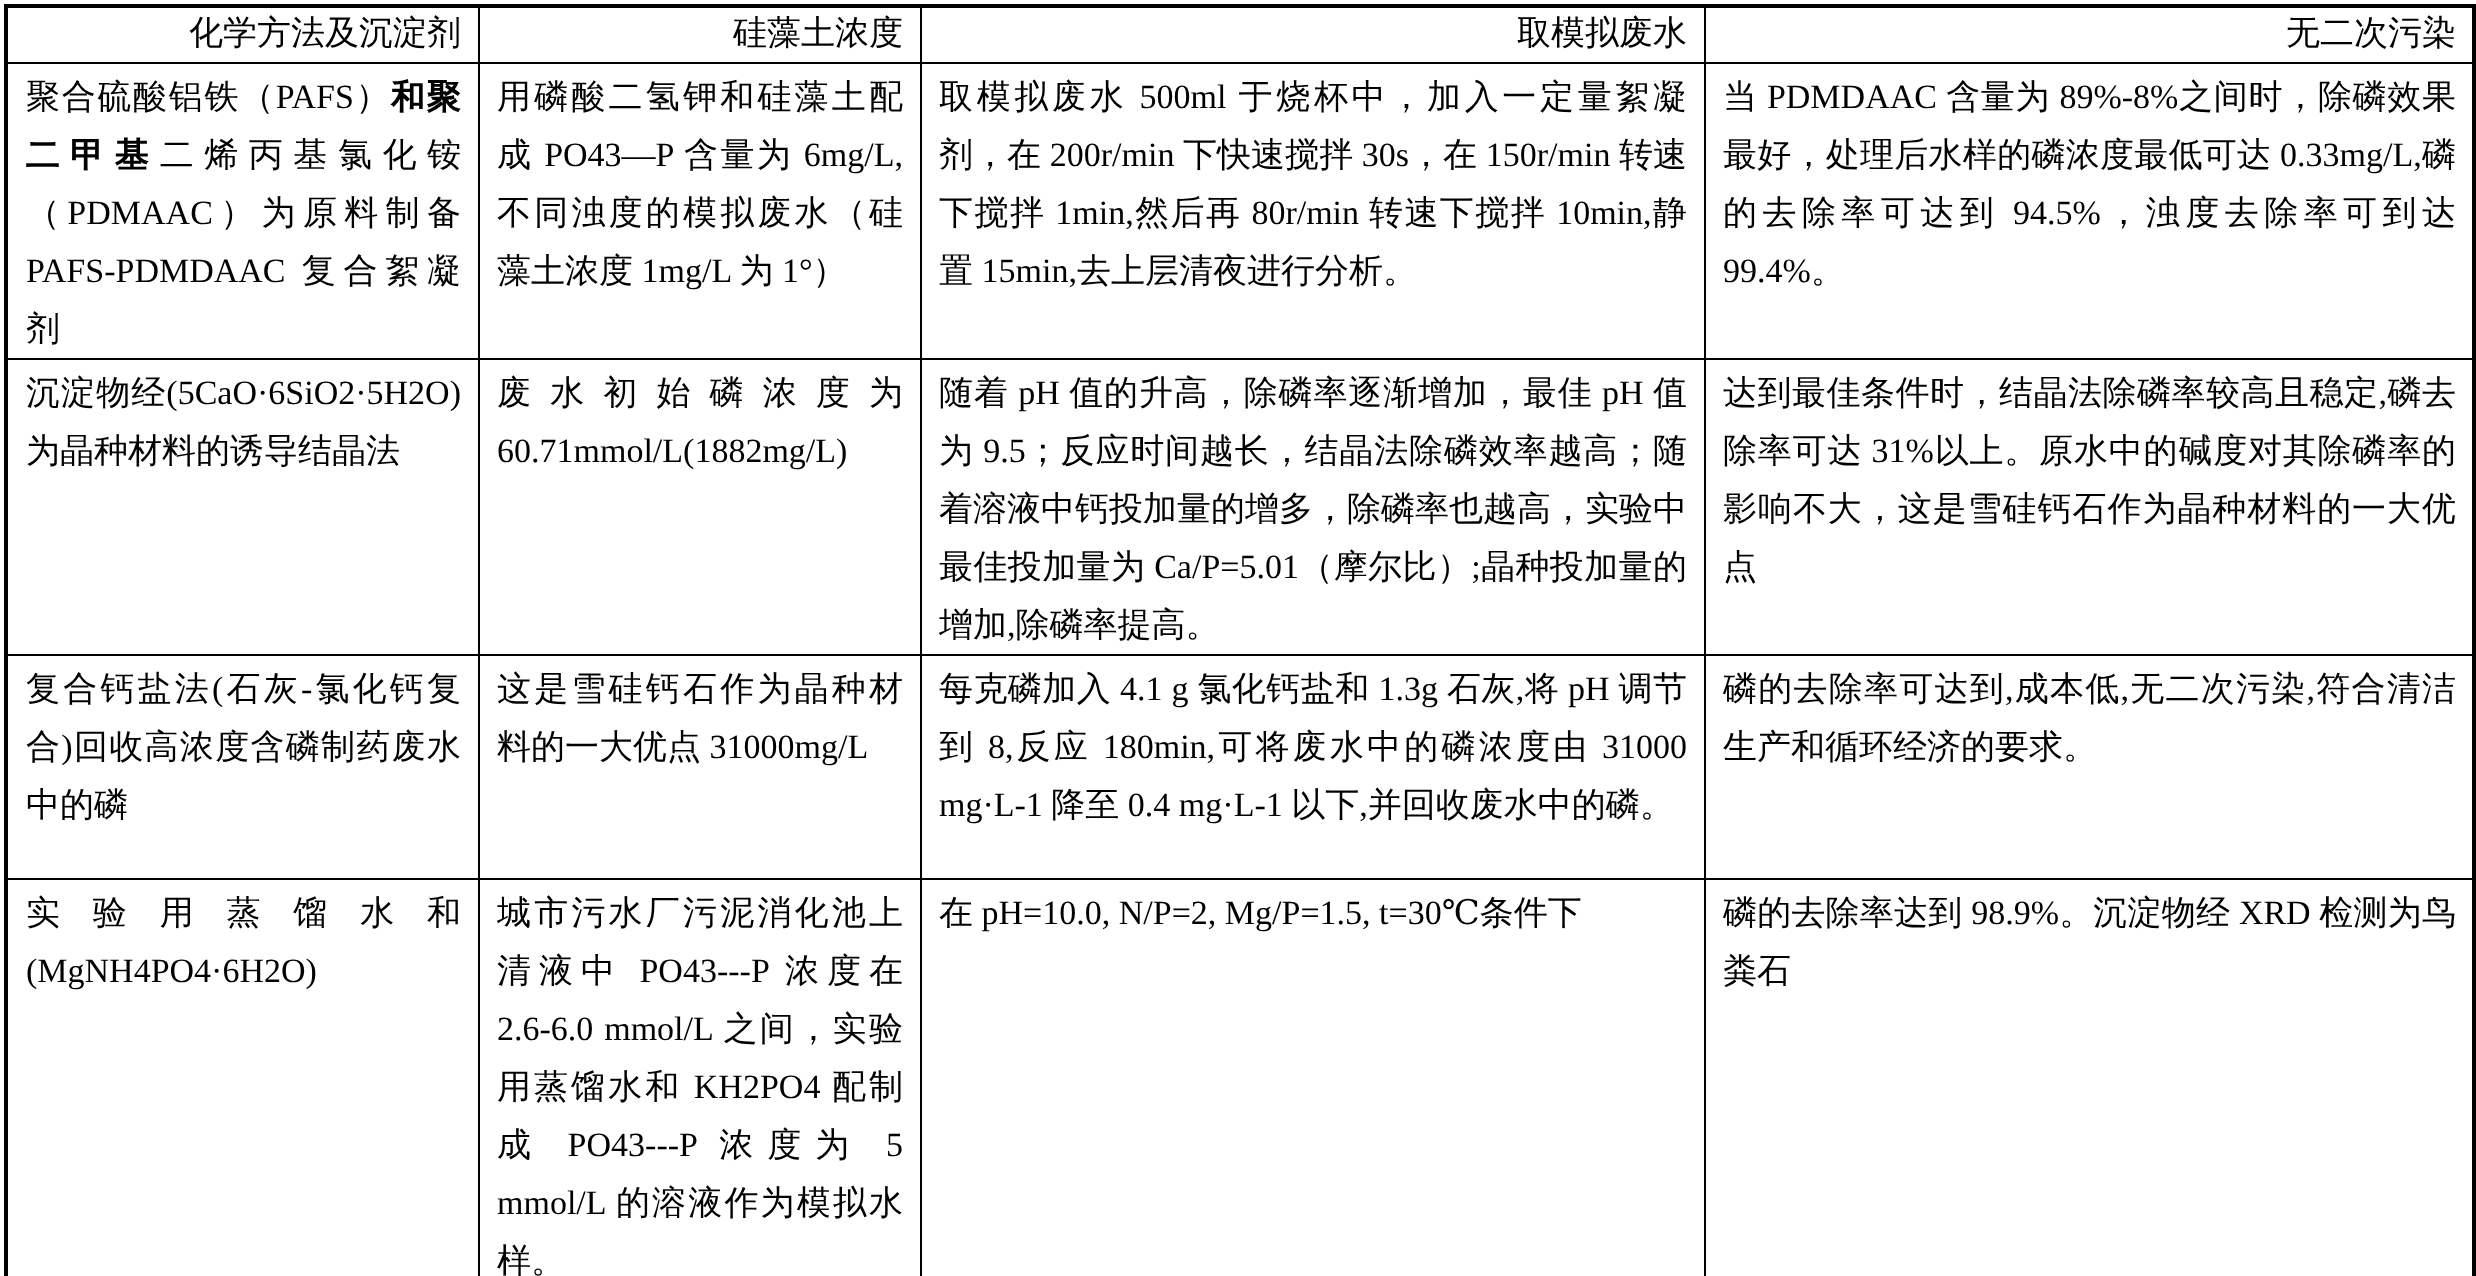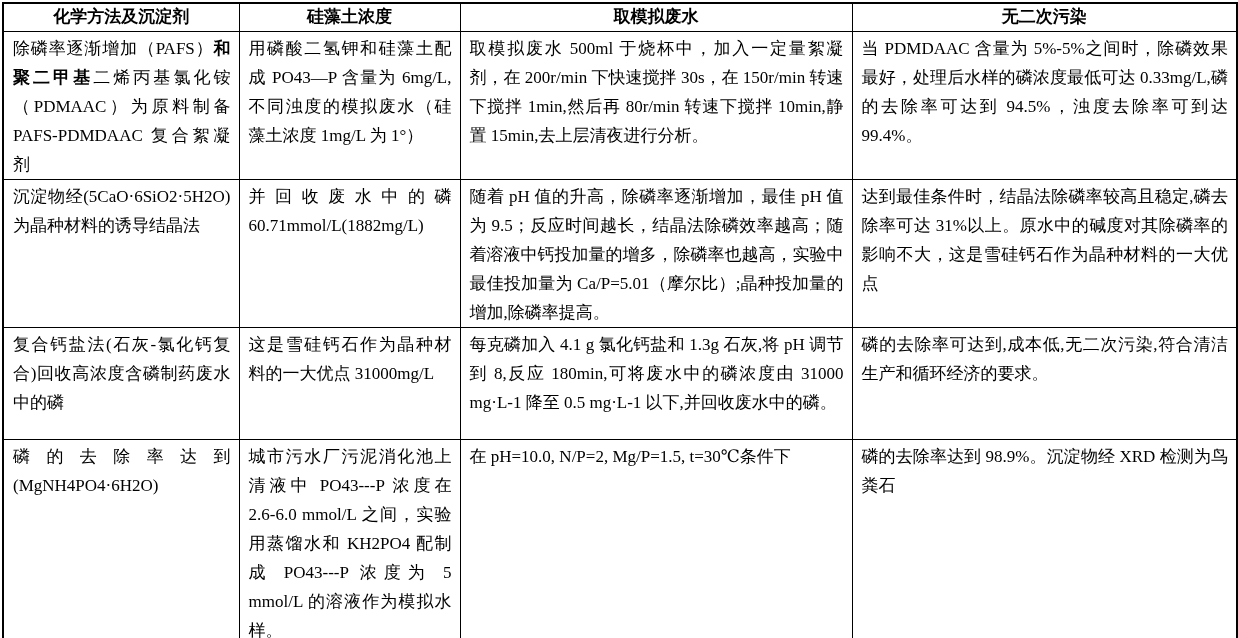--- a/index.html
+++ b/index.html
@@ -24,22 +24,22 @@
   }
   .doc-table th,
   .doc-table td {
     border: 1px solid #000000;
     vertical-align: top;
     padding: 2px 8px 0 9px;
     text-align: justify;
     overflow: hidden;
   }
   .doc-table thead th {
-    font-weight: bold;
-    text-align: center;
+    font-weight: normal;
+    text-align: right;
     vertical-align: middle;
     padding: 0 8px;
     line-height: 26px;
   }
   .bold-seg { font-weight: bold; }
 </style>
 </head>
 <body>
 
 <table class="doc-table">
@@ -52,37 +52,37 @@
   <thead>
     <tr style="height:28px">
       <th>化学方法及沉淀剂</th>
       <th>硅藻土浓度</th>
       <th>取模拟废水</th>
       <th>无二次污染</th>
     </tr>
   </thead>
   <tbody>
     <tr style="height:146px">
-      <td><span>除磷率逐渐增加（PAFS）</span><span class="bold-seg">和聚二甲基</span><span>二烯丙基氯化铵（PDMAAC）为原料制备 PAFS-PDMDAAC 复合絮凝剂</span></td>
+      <td><span>聚合硫酸铝铁（PAFS）</span><span class="bold-seg">和聚二甲基</span><span>二烯丙基氯化铵（PDMAAC）为原料制备 PAFS-PDMDAAC 复合絮凝剂</span></td>
       <td>用磷酸二氢钾和硅藻土配成 PO43—P 含量为 6mg/L,不同浊度的模拟废水（硅藻土浓度 1mg/L 为 1°）</td>
       <td>取模拟废水 500ml 于烧杯中，加入一定量絮凝剂，在 200r/min 下快速搅拌 30s，在 150r/min 转速下搅拌 1min,然后再 80r/min 转速下搅拌 10min,静置 15min,去上层清夜进行分析。</td>
-      <td>当 PDMDAAC 含量为 5%-5%之间时，除磷效果最好，处理后水样的磷浓度最低可达 0.33mg/L,磷的去除率可达到 94.5%，浊度去除率可到达 99.4%。</td>
+      <td>当 PDMDAAC 含量为 89%-8%之间时，除磷效果最好，处理后水样的磷浓度最低可达 0.33mg/L,磷的去除率可达到 94.5%，浊度去除率可到达 99.4%。</td>
     </tr>
     <tr style="height:144px">
       <td><span>沉淀物经(5CaO·6SiO2·5H2O)为晶种材料的诱导结晶法</span><span class="bold-seg"></span><span></span></td>
-      <td>并回收废水中的磷 60.71mmol/L(1882mg/L)</td>
+      <td>废水初始磷浓度为 60.71mmol/L(1882mg/L)</td>
       <td>随着 pH 值的升高，除磷率逐渐增加，最佳 pH 值为 9.5；反应时间越长，结晶法除磷效率越高；随着溶液中钙投加量的增多，除磷率也越高，实验中最佳投加量为 Ca/P=5.01（摩尔比）;晶种投加量的增加,除磷率提高。</td>
       <td>达到最佳条件时，结晶法除磷率较高且稳定,磷去除率可达 31%以上。原水中的碱度对其除磷率的影响不大，这是雪硅钙石作为晶种材料的一大优点</td>
     </tr>
     <tr style="height:112px">
       <td><span>复合钙盐法(石灰-氯化钙复合)回收高浓度含磷制药废水中的磷</span><span class="bold-seg"></span><span></span></td>
       <td>这是雪硅钙石作为晶种材料的一大优点 31000mg/L</td>
-      <td>每克磷加入 4.1 g 氯化钙盐和 1.3g 石灰,将 pH 调节到 8,反应 180min,可将废水中的磷浓度由 31000 mg·L-1 降至 0.5 mg·L-1 以下,并回收废水中的磷。</td>
+      <td>每克磷加入 4.1 g 氯化钙盐和 1.3g 石灰,将 pH 调节到 8,反应 180min,可将废水中的磷浓度由 31000 mg·L-1 降至 0.4 mg·L-1 以下,并回收废水中的磷。</td>
       <td>磷的去除率可达到,成本低,无二次污染,符合清洁生产和循环经济的要求。</td>
     </tr>
     <tr style="height:202px">
-      <td><span>磷的去除率达到(MgNH4PO4·6H2O)</span><span class="bold-seg"></span><span></span></td>
+      <td><span>实验用蒸馏水和(MgNH4PO4·6H2O)</span><span class="bold-seg"></span><span></span></td>
       <td>城市污水厂污泥消化池上清液中 PO43---P 浓度在 2.6-6.0 mmol/L 之间，实验用蒸馏水和 KH2PO4 配制成 PO43---P 浓度为 5 mmol/L 的溶液作为模拟水样。</td>
       <td>在 pH=10.0, N/P=2, Mg/P=1.5, t=30℃条件下</td>
       <td>磷的去除率达到 98.9%。沉淀物经 XRD 检测为鸟粪石</td>
     </tr>
   </tbody>
 </table>
 
 </body></html>

